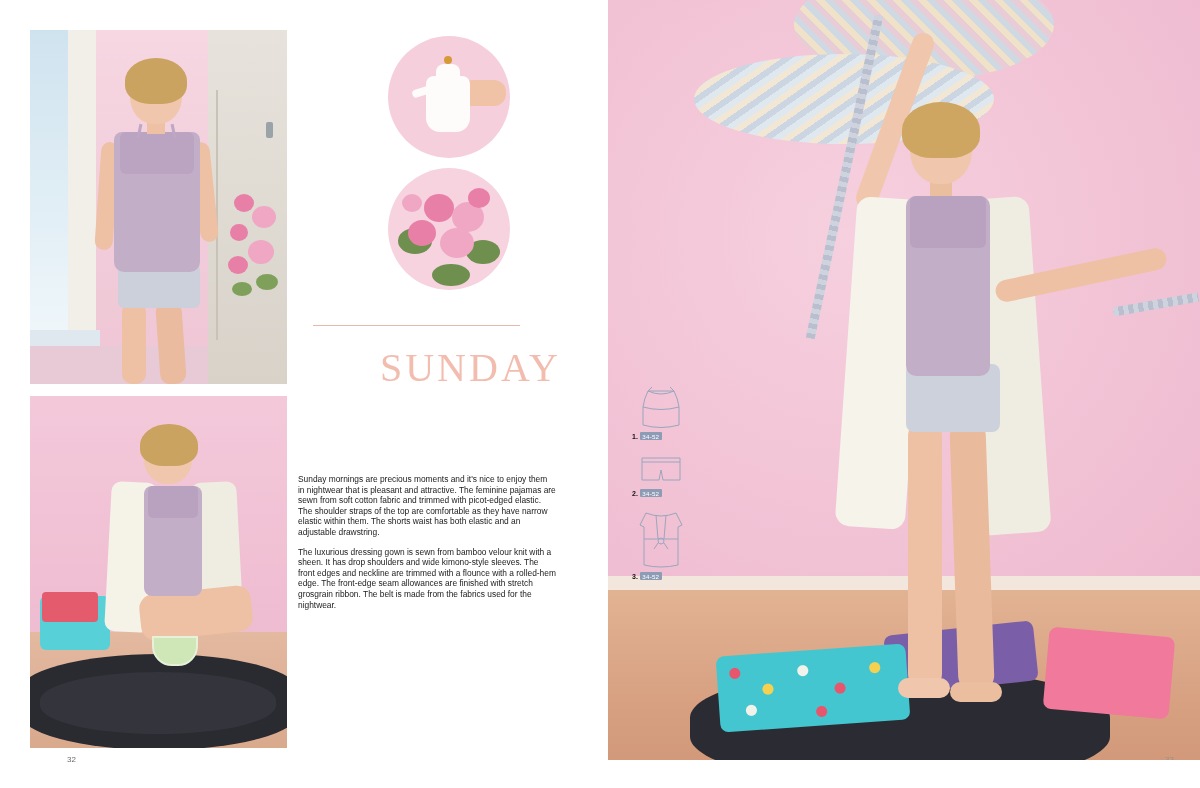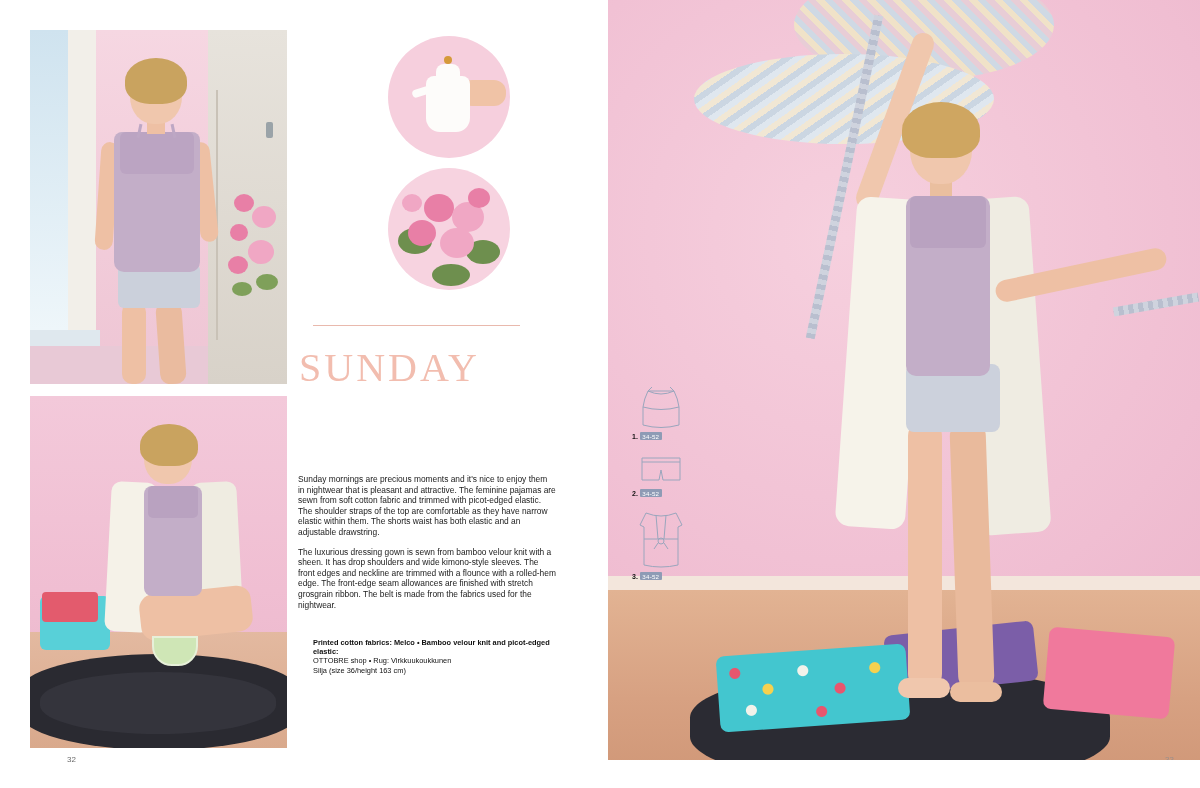--- a/index.html
+++ b/index.html
@@ -32,21 +32,21 @@
   .circle-roses {
     position: absolute; left: 388px; top: 168px; width: 122px; height: 122px;
     border-radius: 50%; overflow: hidden;
   }
 
   .rule {
     position: absolute; left: 313px; top: 325px; width: 207px; height: 1px;
     background: #e9b9ad;
   }
 
-  .title-block { position: absolute; left: 299px; top: 348px; width: 240px; text-align: left; }
+  .title-block { position: absolute; left: 321px; top: 348px; width: 240px; text-align: right; }
   .title-main {
     font-family: "Liberation Serif", serif;
     font-size: 40px; letter-spacing: 3px; color: #f2bdaf;
     line-height: 1; text-transform: uppercase;
   }
   .title-sub {
     font-family: "Liberation Serif", serif;
     font-style: italic; font-size: 43px; color: #f0b5a6;
     line-height: 1.1; margin-top: -2px;
   }
@@ -298,25 +298,20 @@
 
     <div class="title-block">
       <div class="title-main">SUNDAY</div>
     </div>
 
     <div class="body-text">
       <p>Sunday mornings are precious moments and it's nice to enjoy them in nightwear that is pleasant and attractive. The feminine pajamas are sewn from soft cotton fabric and trimmed with picot-edged elastic. The shoulder straps of the top are comfortable as they have narrow elastic within them. The shorts waist has both elastic and an adjustable drawstring.</p>
       <p>The luxurious dressing gown is sewn from bamboo velour knit with a sheen. It has drop shoulders and wide kimono-style sleeves. The front edges and neckline are trimmed with a flounce with a rolled-hem edge. The front-edge seam allowances are finished with stretch grosgrain ribbon. The belt is made from the fabrics used for the nightwear.</p>
     </div>
 
-    <div class="credits">
-      <div class="bold">Printed cotton fabrics: Melco  •  Bamboo velour knit and picot-edged elastic:</div>
-      <div>OTTOBRE shop  •  Rug: Virkkuukoukkunen</div>
-      <div>Silja (size 36/height 163 cm)</div>
-    </div>
 
     <div class="folio-left">32</div>
   </div>
 
   <div class="right-page">
     <div class="rp-photo">
       <div class="ph">
         <div class="rp-wall"></div>
         <div class="rp-mosaic1"></div>
         <div class="rp-mosaic2"></div>

